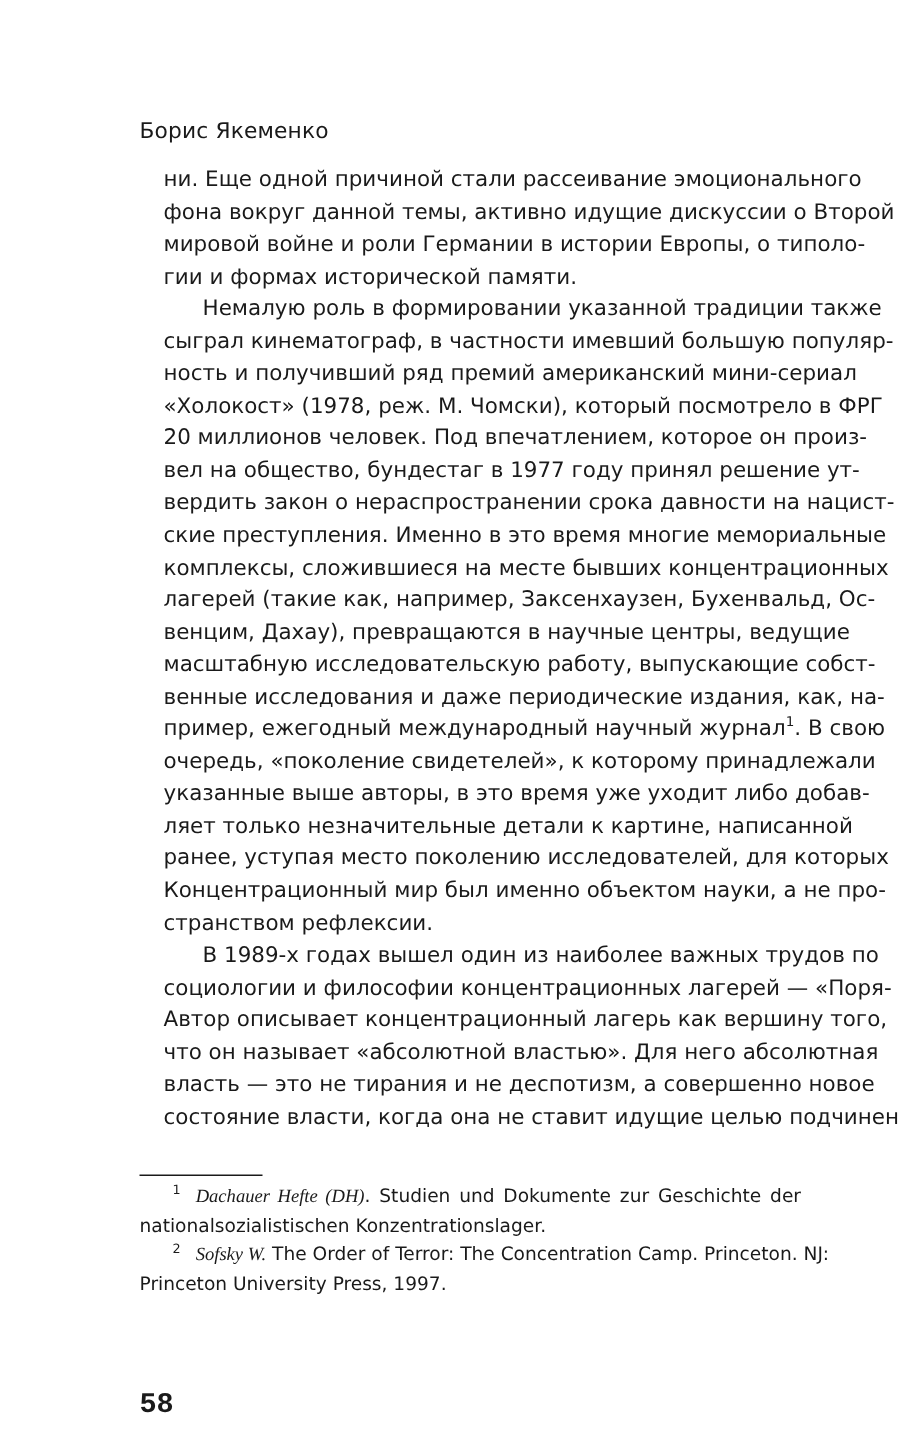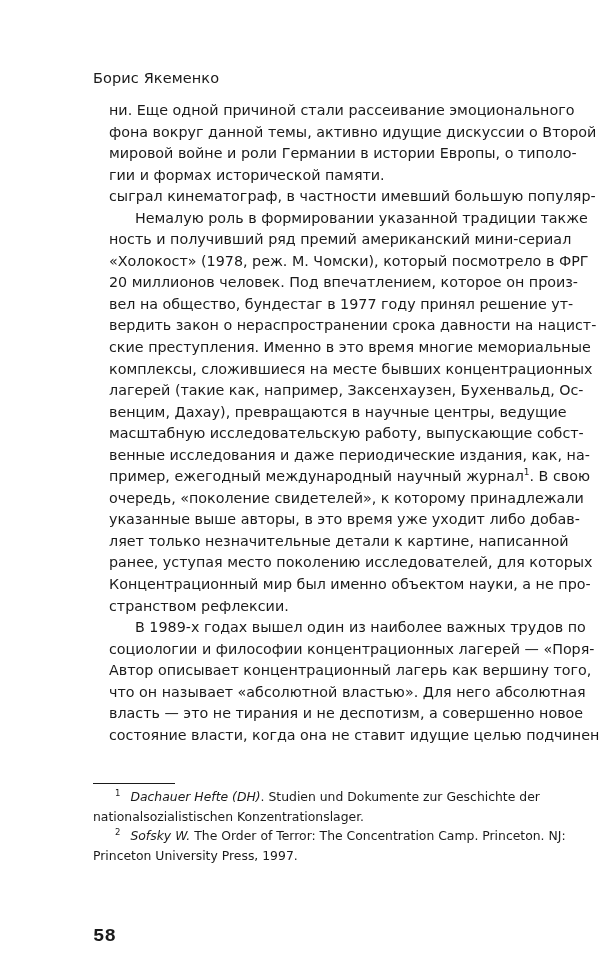--- a/index.html
+++ b/index.html
@@ -11,21 +11,21 @@
       width: 600px;
       height: 970px;
       position: relative;
       overflow: hidden;
       color: #1a1a1a;
       font-family: "DejaVu Sans", sans-serif;
     }
     .page {
       position: absolute;
       left: 93px;
-      top: 68px;
+      top: 78px;
       width: 441px;
     }
     .running-head {
       font-size: 14.5px;
       line-height: 20px;
       height: 20px;
       margin-bottom: 12px;
       letter-spacing: 0.1px;
     }
     .body-text {
@@ -84,20 +84,21 @@
       padding-left: 22px;
     }
     .fn-num {
       font-size: 8.5px;
       vertical-align: 5px;
       line-height: 0;
       margin-right: 10px;
     }
     .fn-italic {
       font-style: italic;
+      font-family: Liberation Serif, serif;
     }
     .page-number {
       position: absolute;
       left: 93px;
       top: 924px;
       font-size: 19px;
       font-weight: bold;
       line-height: 24px;
       font-family: Liberation Mono, monospace;
     }
@@ -111,22 +112,22 @@
   <div class="body-text">
 
     <div>
       <span class="line">ни. Еще одной причиной стали рассеивание эмоционального</span>
       <span class="line">фона вокруг данной темы, активно идущие дискуссии о Второй</span>
       <span class="line">мировой войне и роли Германии в истории Европы, о типоло-</span>
       <span class="line last">гии и формах исторической памяти.</span>
     </div>
 
     <div>
+      <span class="line indent">Немалую роль в формировании указанной традиции также</span>
       <span class="line">сыграл кинематограф, в частности имевший большую популяр-</span>
-      <span class="line indent">Немалую роль в формировании указанной традиции также</span>
       <span class="line">ность и получивший ряд премий американский мини-сериал</span>
       <span class="line">«Холокост» (1978, реж. М. Чомски), который посмотрело в ФРГ</span>
       <span class="line">20 миллионов человек. Под впечатлением, которое он произ-</span>
       <span class="line">вел на общество, бундестаг в 1977 году принял решение ут-</span>
       <span class="line">вердить закон о нераспространении срока давности на нацист-</span>
       <span class="line">ские преступления. Именно в это время многие мемориальные</span>
       <span class="line">комплексы, сложившиеся на месте бывших концентрационных</span>
       <span class="line">лагерей (такие как, например, Заксенхаузен, Бухенвальд, Ос-</span>
       <span class="line">венцим, Дахау), превращаются в научные центры, ведущие</span>
       <span class="line">масштабную исследовательскую работу, выпускающие собст-</span>

